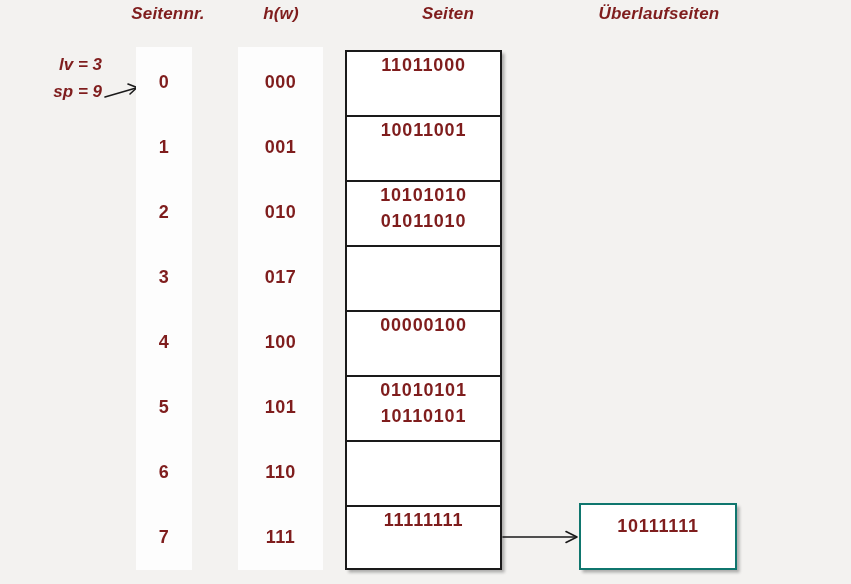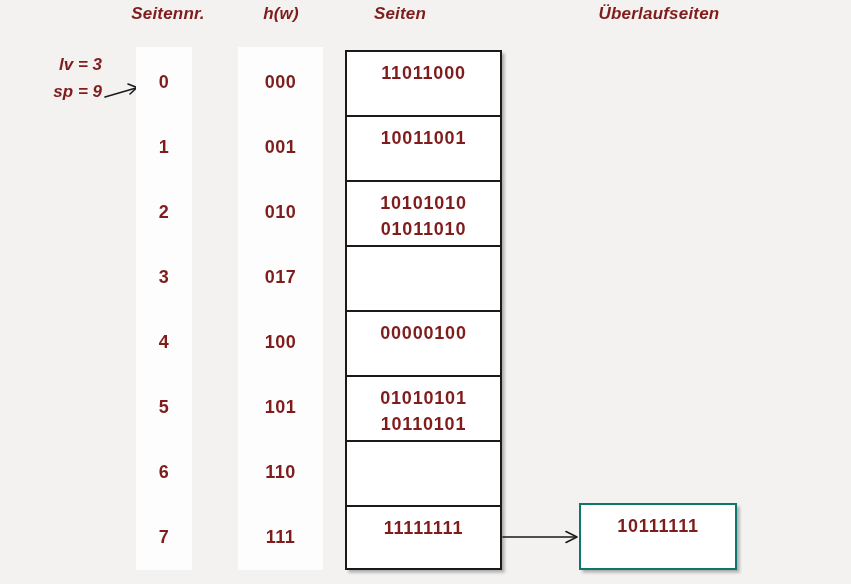--- a/index.html
+++ b/index.html
@@ -71,21 +71,21 @@
     height: 520px;
     box-sizing: border-box;
     border: 2px solid #1a1a1a;
     background: #ffffff;
     box-shadow: 2.5px 2.5px 3px rgba(0,0,0,0.30);
   }
   .page-cell {
     box-sizing: border-box;
     height: 65px;
     border-bottom: 2px solid #1a1a1a;
-    padding-top: 8px;
+    padding-top: 0;
     text-align: center;
   }
   .page-cell:last-child { border-bottom: none; height: 64px; }
   .entry-line {
     font-size: 18px;
     font-weight: 600;
     letter-spacing: 0.8px;
     line-height: 26px;
     min-height: 26px;
   }
@@ -111,21 +111,21 @@
     stroke-linejoin: round;
   }
 </style>
 </head>
 <body>
 
 <div class="canvas">
 
   <div class="col-header" style="left:168px">Seitennr.</div>
   <div class="col-header" style="left:281px">h(w)</div>
-  <div class="col-header" style="left:400px">Seiten</div>
+  <div class="col-header" style="left:448px">Seiten</div>
   <div class="col-header" style="left:659px">Überlaufseiten</div>
 
   <div class="annotation">
     <div>lv = 3</div>
     <div>sp = 9</div>
   </div>
   <svg class="arrow" style="left:103px; top:79px;" width="42" height="24">
     <line x1="2" y1="18" x2="33" y2="9"></line>
     <polyline points="25,5 34,8.5 27,15"></polyline>
   </svg>

